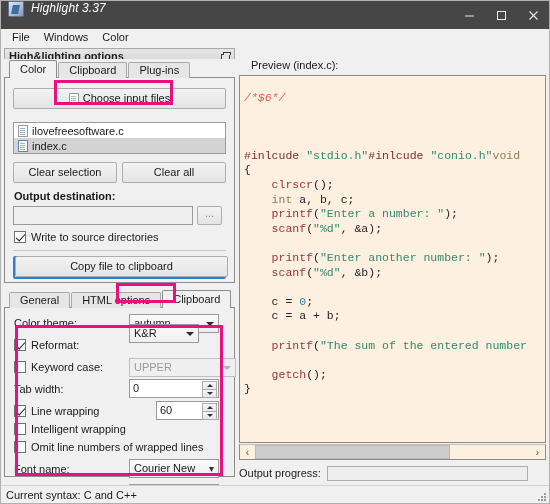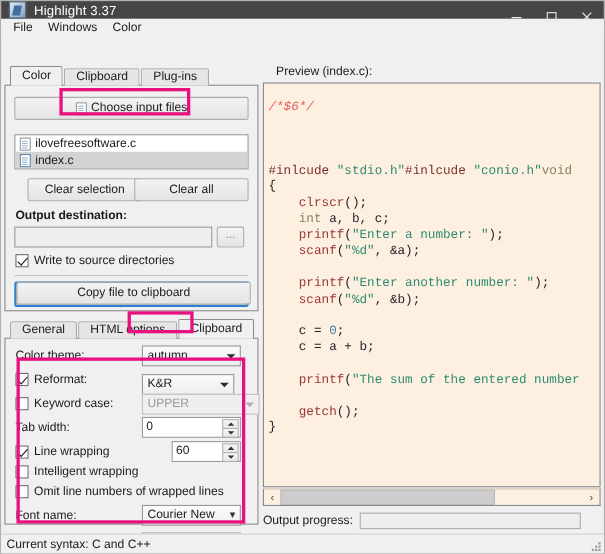--- a/index.html
+++ b/index.html
@@ -16,26 +16,27 @@
   #app {
     position: relative;
     width: 550px; height: 504px;
     background: #f0f0f0;
     border: 1px solid #b0b0b0;
     overflow: hidden;
   }
 
   
   .titlebar {
-    height: 16px;
+    height: 28px;
     background: #464646;
     display: flex;
-    align-items: flex-end;
+    align-items: flex-start;
     color: #ffffff;
     position: relative;
+    font-style: italic;
   }
   .app-icon {
     width: 16px; height: 16px;
     margin-left: 7px; margin-right: 7px;
     background: linear-gradient(135deg,#dfe6ee 0%, #b9c7d6 48%, #7e9ab5 100%);
     border: 1px solid #5a7490;
     border-radius: 1px;
     position: relative;
     flex: 0 0 auto;
   }
@@ -407,20 +408,24 @@
       </div>
     </div>
   </div>
 
   <div class="menubar">
     <div class="menu-item"><span>File</span></div>
     <div class="menu-item"><span>Windows</span></div>
     <div class="menu-item"><span>Color</span></div>
   </div>
 
+  <div class="panel-caption">
+    <span class="cap-label">High&amp;lighting options</span>
+    <span class="float-icon"></span>
+  </div>
 
   <div class="body-area">
 
     <div class="left-pane">
 
       <div class="tabstrip">
         <div class="tab"><span>Color</span></div>
         <div class="tab inactive"><span>Clipboard</span></div>
         <div class="tab inactive"><span>Plug-ins</span></div>
       </div>
@@ -438,21 +443,21 @@
           <div class="list-row">
             <span class="file-icon"></span>
             <span>ilovefreesoftware.c</span>
           </div>
           <div class="list-row selected">
             <span class="file-icon blue"></span>
             <span>index.c</span>
           </div>
         </div>
 
-        <div class="btn" style="position:absolute;left:20px;top:84px;width:104px;">
+        <div class="btn" style="position:absolute;left:8px;top:84px;width:104px;">
           <span>Clear selection</span>
         </div>
         <div class="btn" style="position:absolute;left:117px;top:84px;width:104px;">
           <span>Clear all</span>
         </div>
 
         <div class="lbl bold" style="position:absolute;left:9px;top:112px;">Output destination:</div>
         <div class="textbox" style="position:absolute;left:8px;top:128px;width:180px;background:#efefef;" title=""></div>
         <div class="btn" style="position:absolute;left:192px;top:128px;width:25px;height:19px;line-height:13px;color:#8e8e8e;">...</div>
 
@@ -483,21 +488,21 @@
         <div class="lbl" style="position:absolute;left:9px;top:9px;">Color theme:</div>
         <div class="combo" style="position:absolute;left:124px;top:6px;width:90px;">
           <span>autumn</span>
           <span class="arrow"></span>
         </div>
 
         <div class="chk" style="position:absolute;left:9px;top:31px;">
           <span class="chkbox checked"></span>
           <span>Reformat:</span>
         </div>
-        <div class="combo" style="position:absolute;left:124px;top:32px;width:84px;">
+        <div class="combo" style="position:absolute;left:124px;top:16px;width:70px;">
           <span>K&amp;R</span>
           <span class="arrow"></span>
         </div>
 
         <div class="chk" style="position:absolute;left:9px;top:53px;">
           <span class="chkbox"></span>
           <span>Keyword case:</span>
         </div>
         <div class="combo disabled" style="position:absolute;left:124px;top:50px;width:107px;">
           <span>UPPER</span>

